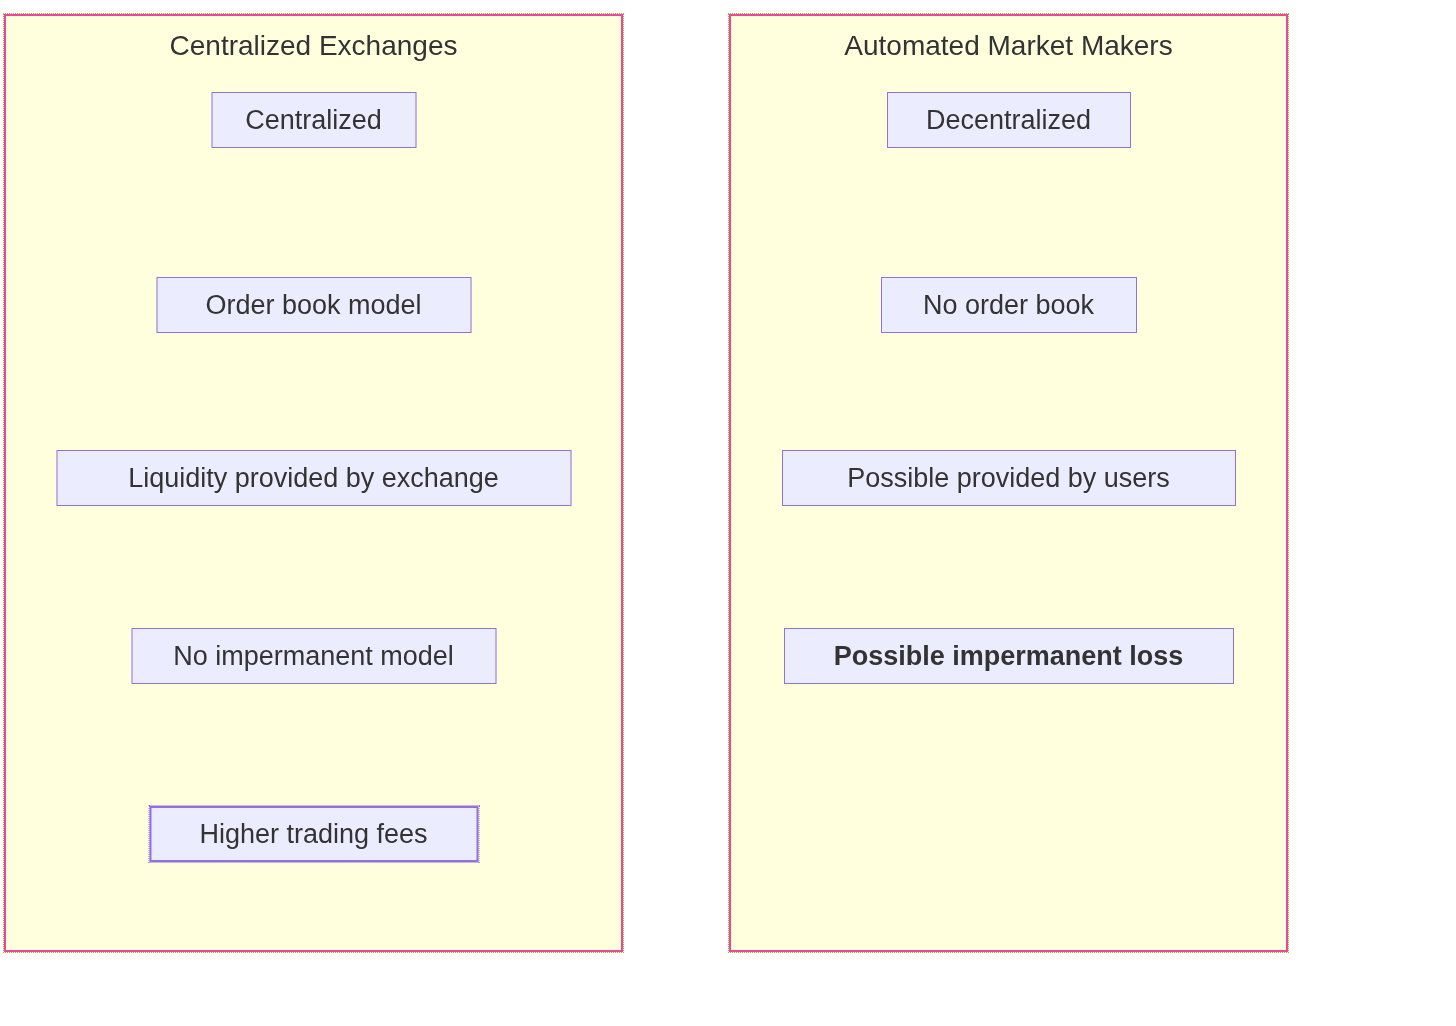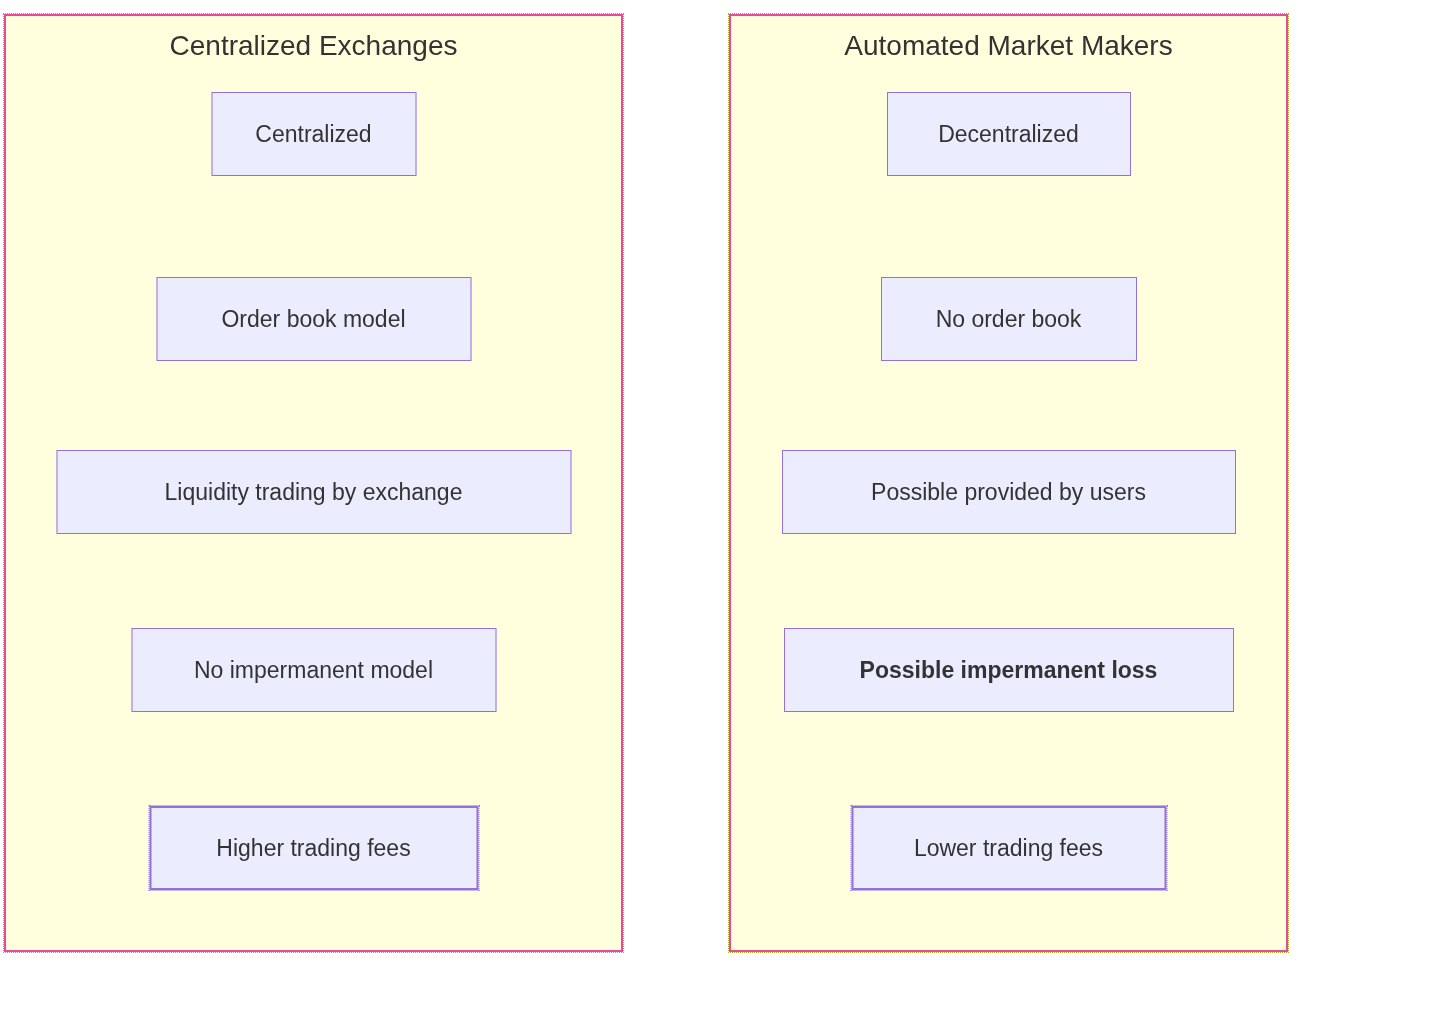--- a/index.html
+++ b/index.html
@@ -33,26 +33,26 @@
     width: 100%;
     text-align: center;
     font-size: 28px;
     color: #333333;
     white-space: nowrap;
   }
   .node {
     position: absolute;
     left: 50%;
     transform: translateX(-50%);
-    height: 84px;
+    height: 56px;
     box-sizing: border-box;
     background: #ececff;
     border: 1.5px solid #9370db;
     color: #333333;
-    font-size: 23px;
+    font-size: 27px;
     display: inline-flex;
     align-items: center;
     justify-content: center;
     white-space: nowrap;
     padding: 2px 24px;
   }
   .node-1 { top: 76px;  }
   .node-2 { top: 261px; }
   .node-3 { top: 434px; }
   .node-4 { top: 612px; }
@@ -76,27 +76,26 @@
 </style>
 </head>
 <body>
 
 <div class="canvas">
 
   <div class="panel panel-left">
     <div class="panel-title">Centralized Exchanges</div>
     <div class="node node-1">Centralized</div>
     <div class="node node-2">Order book model</div>
-    <div class="node node-3">Liquidity trading by exchange</div>
+    <div class="node node-3">Liquidity provided by exchange</div>
     <div class="node node-4">No impermanent model</div>
     <div class="node node-5 node-dashed">Higher trading fees</div>
   </div>
 
   <div class="panel panel-right">
     <div class="panel-title">Automated Market Makers</div>
     <div class="node node-1">Decentralized</div>
     <div class="node node-2">No order book</div>
     <div class="node node-3">Possible provided by users</div>
     <div class="node node-4">Possible impermanent loss</div>
-    <div class="node node-5 node-dashed">Lower trading fees</div>
   </div>
 
 </div>
 
 </body></html>

